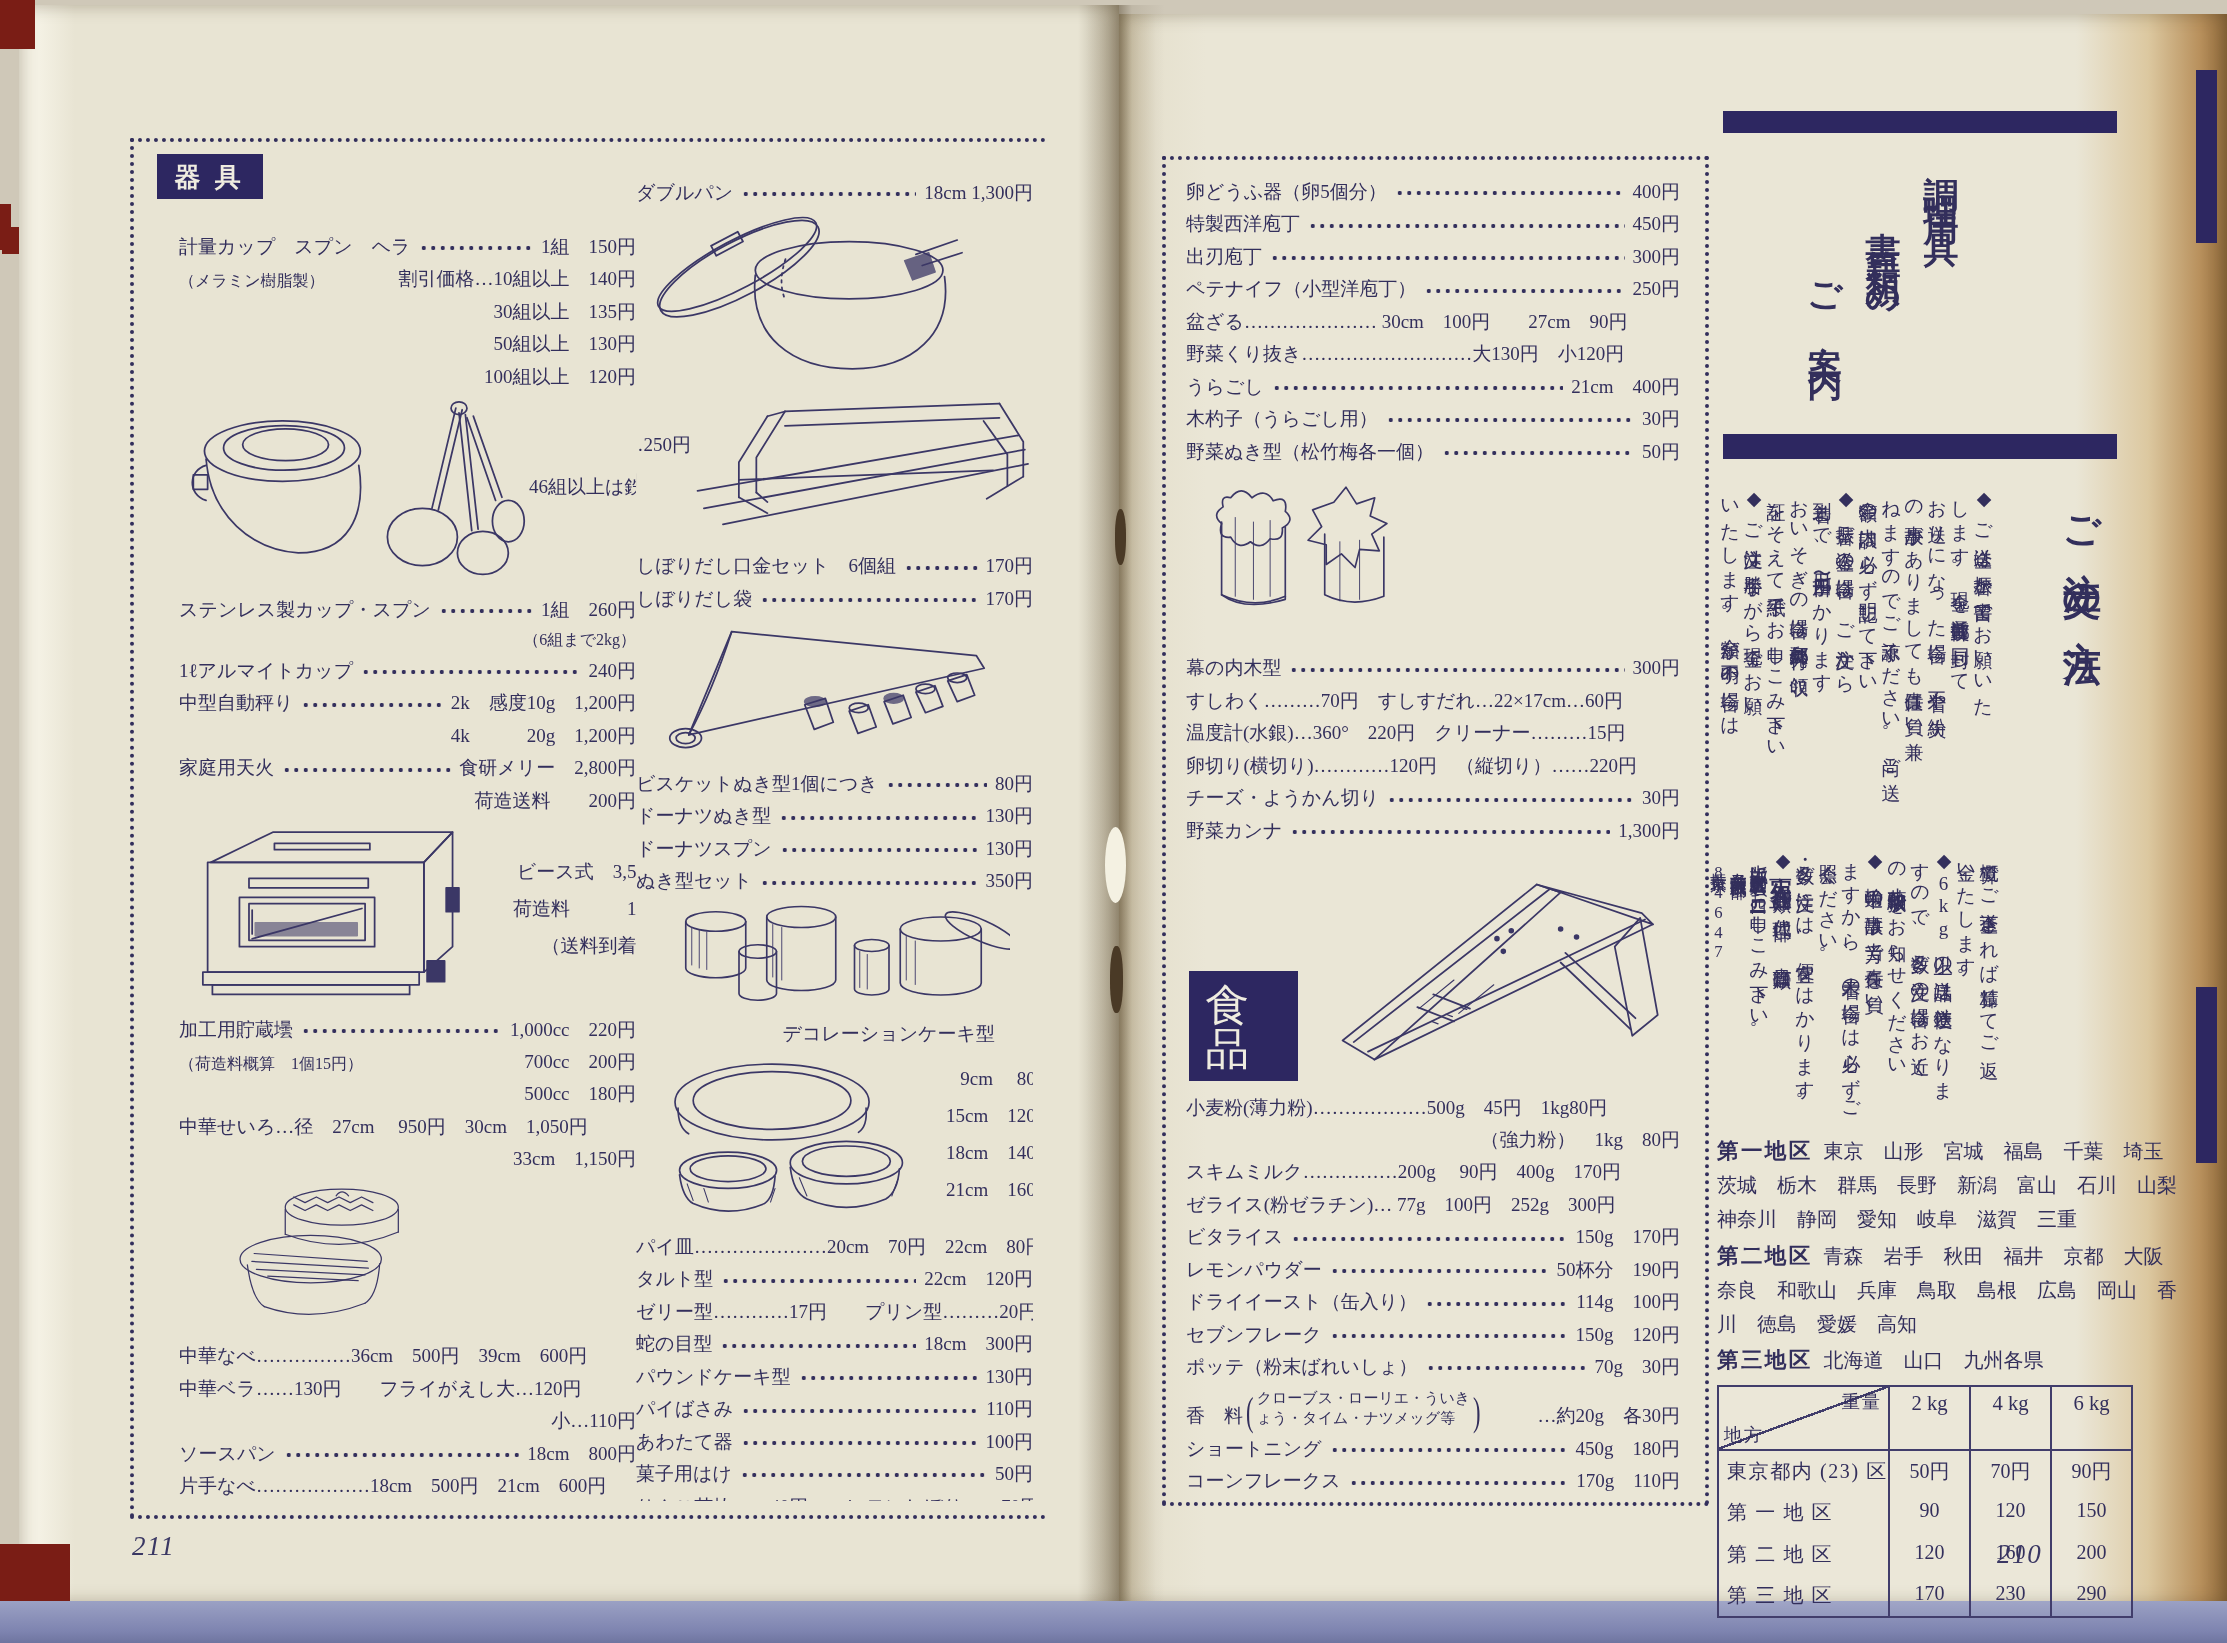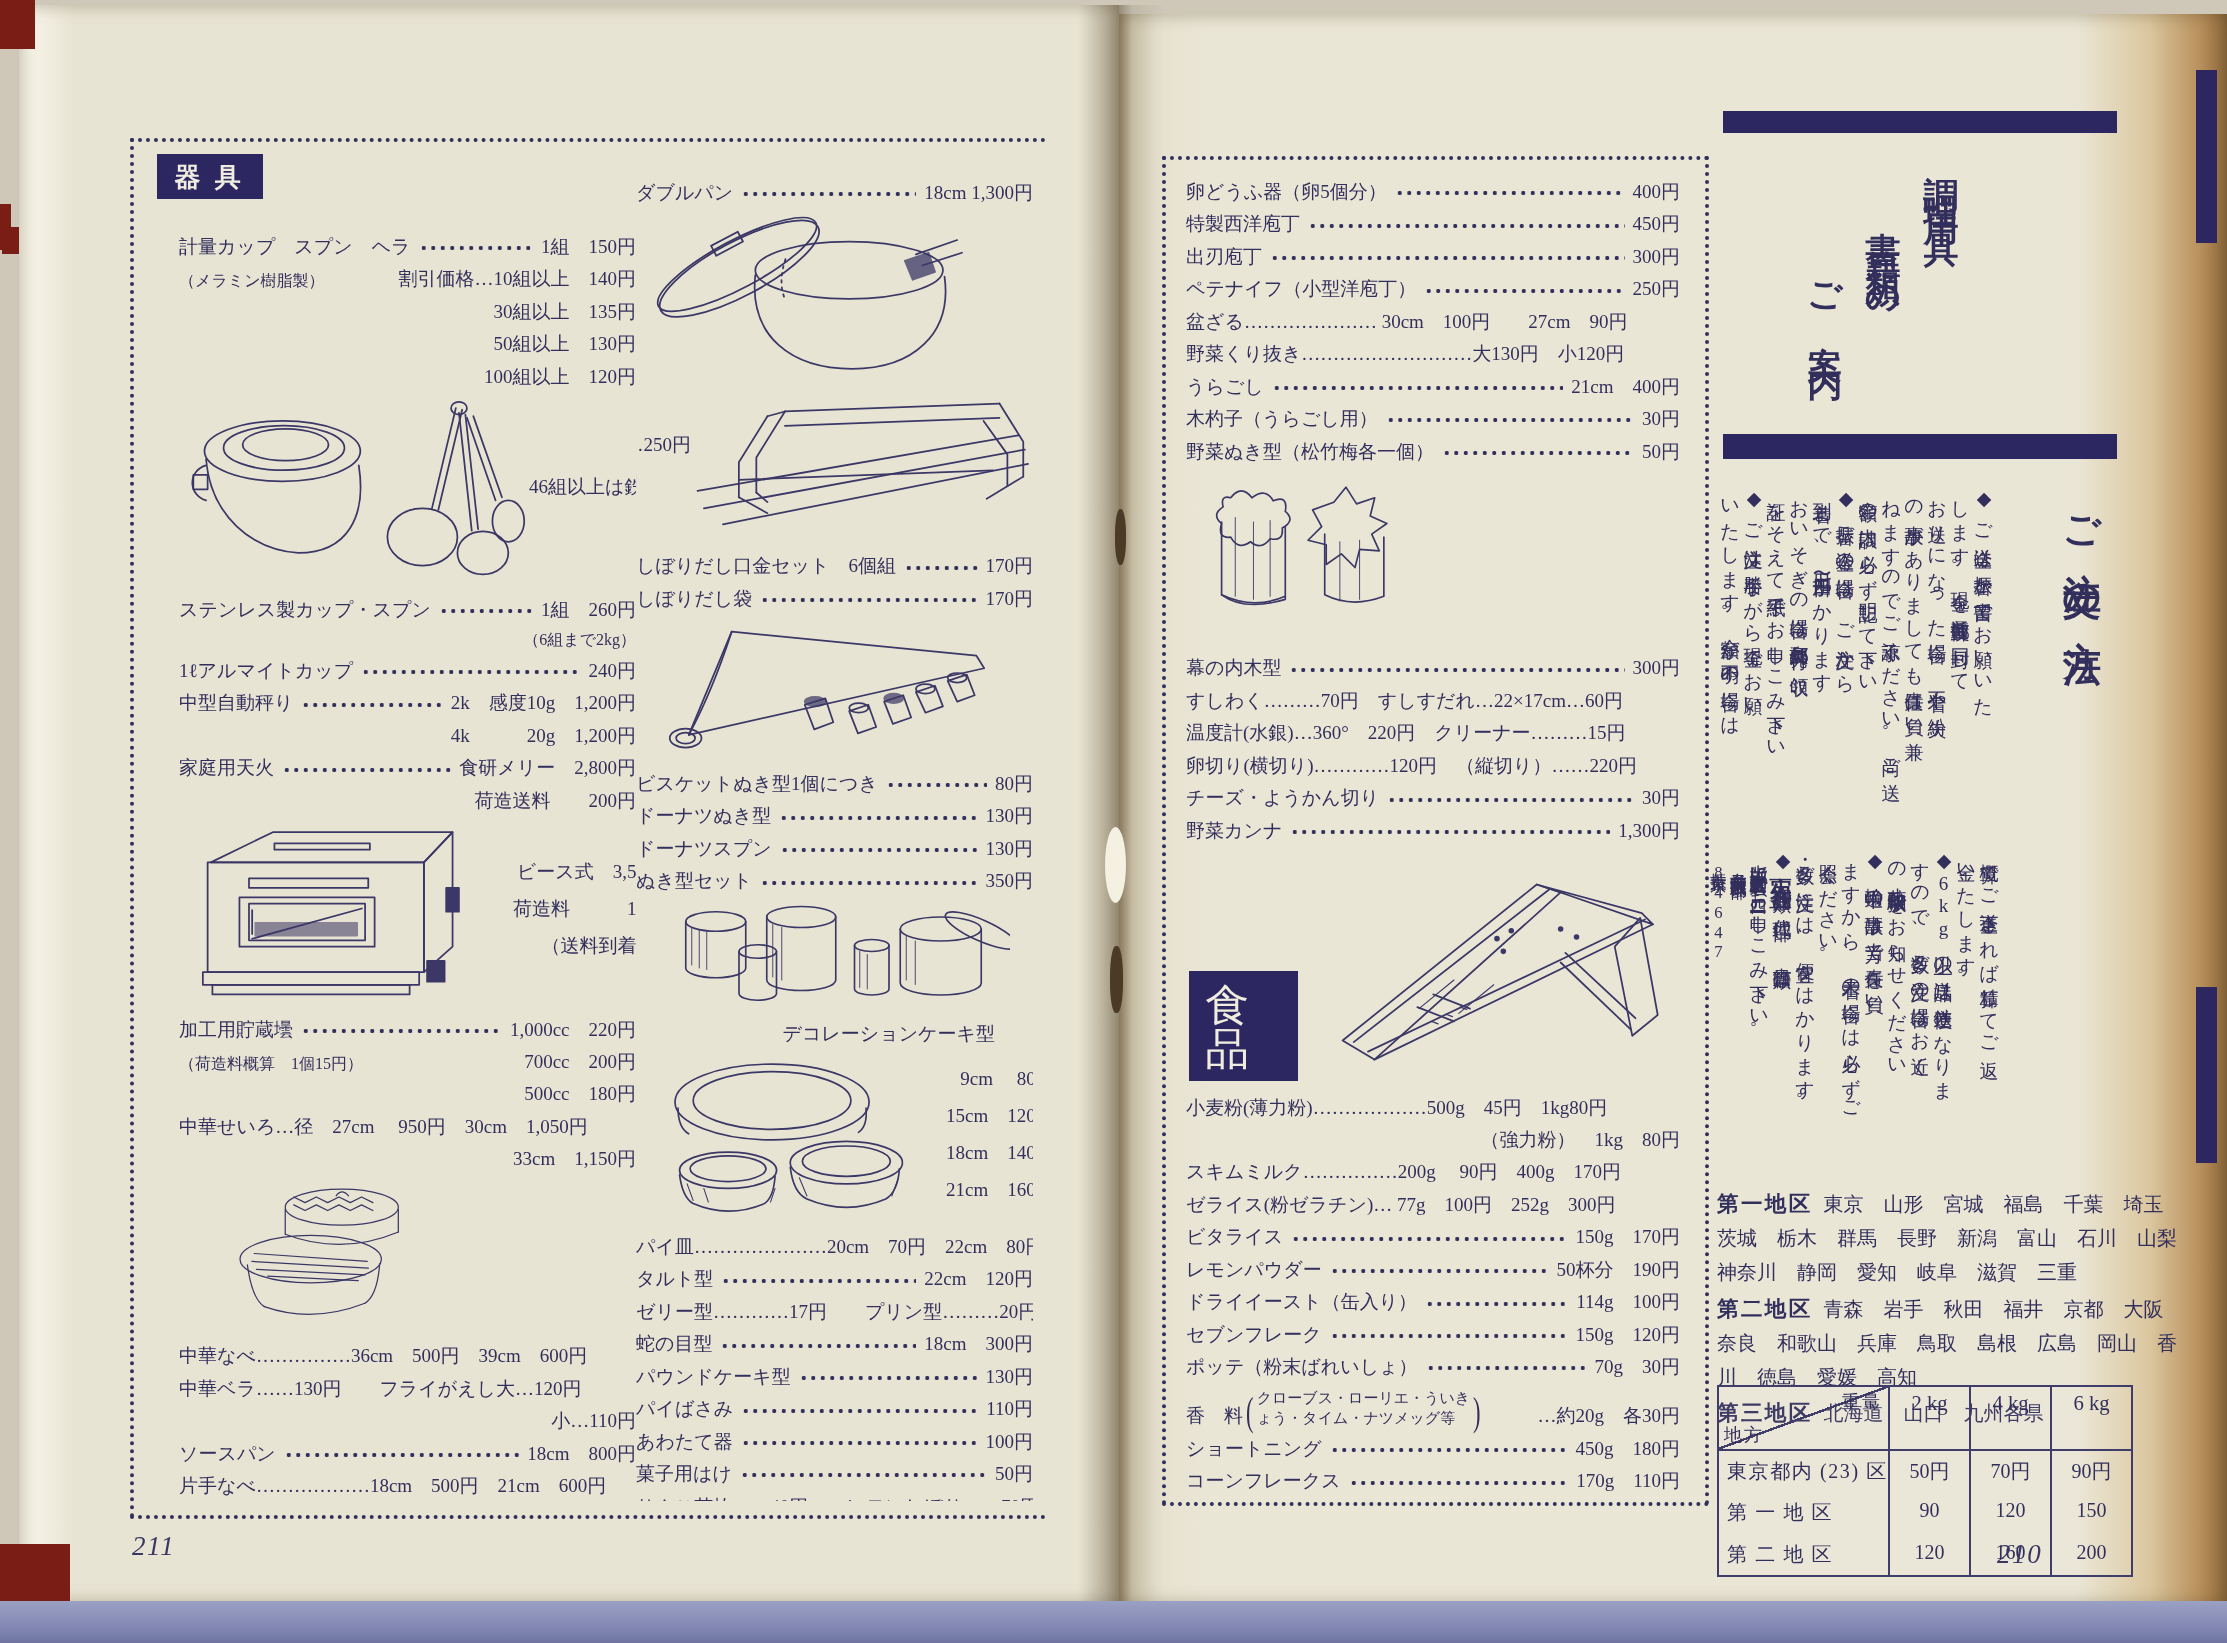--- a/index.html
+++ b/index.html
@@ -77,21 +77,21 @@
   #hdrcols p:nth-child(3){margin-top:111px;}
   #order-title{left:2056px;top:491px;font-size:38px;font-weight:700;letter-spacing:8px;height:318px;}
   #bank1{left:1717px;top:487px;height:356px;font-size:19px;line-height:1;}
   #bank1 p{margin:0 4px;letter-spacing:1.6px;}
   #bank2{left:1746px;top:849px;height:334px;font-size:19px;line-height:1;}
   #bank2 p{margin:0 4px;letter-spacing:1.6px;}
   #addr{left:1706px;top:860px;height:318px;font-size:16.7px;line-height:1;}
   #addr p{margin:0 3.2px;letter-spacing:0.8px;}
   #addr p:first-child{font-size:21.5px;font-weight:bold;letter-spacing:3.2px;}
 
-  #regions{position:absolute;left:1717px;top:1189px;width:413px;font-size:20px;}
+  #regions{position:absolute;left:1717px;top:1136px;width:413px;font-size:20px;}
   .regionrow{margin-bottom:7.2px;white-space:pre;}
   .regionrow b{font-size:21.5px;letter-spacing:2.4px;margin-right:11px;}
 
   
   #ship-table{position:absolute;left:1717px;top:1385px;border:2.4px solid #413d6b;background:rgba(255,255,255,.06);}
   .trow{display:grid;grid-template-columns:169px 81px 81px 81px;}
   .tcell{padding:7.2px 3.2px;text-align:center;font-size:20px;border-left:2.4px solid #413d6b;white-space:pre;}
   .tcell.lbl{border-left:none;text-align:left;padding-left:8px;letter-spacing:1.6px;}
   .thead{border-bottom:2.4px solid #413d6b;}
   .thead .tcell{font-size:20.7px;padding:4.8px 3.2px 8px;}
@@ -648,17 +648,23 @@
         <div class="tcell">90</div>
         <div class="tcell">120</div>
         <div class="tcell">150</div>
       </div>
       <div class="trow">
         <div class="tcell lbl">第 二 地 区</div>
         <div class="tcell">120</div>
         <div class="tcell">160</div>
         <div class="tcell">200</div>
       </div>
+      <div class="trow">
+        <div class="tcell lbl">第 三 地 区</div>
+        <div class="tcell">170</div>
+        <div class="tcell">230</div>
+        <div class="tcell">290</div>
+      </div>
     </div>
 
   <div class="pagenum" style="left:1997px;top:1539px;text-align:right;">210</div>
 </div>
 
 
 </body></html>

